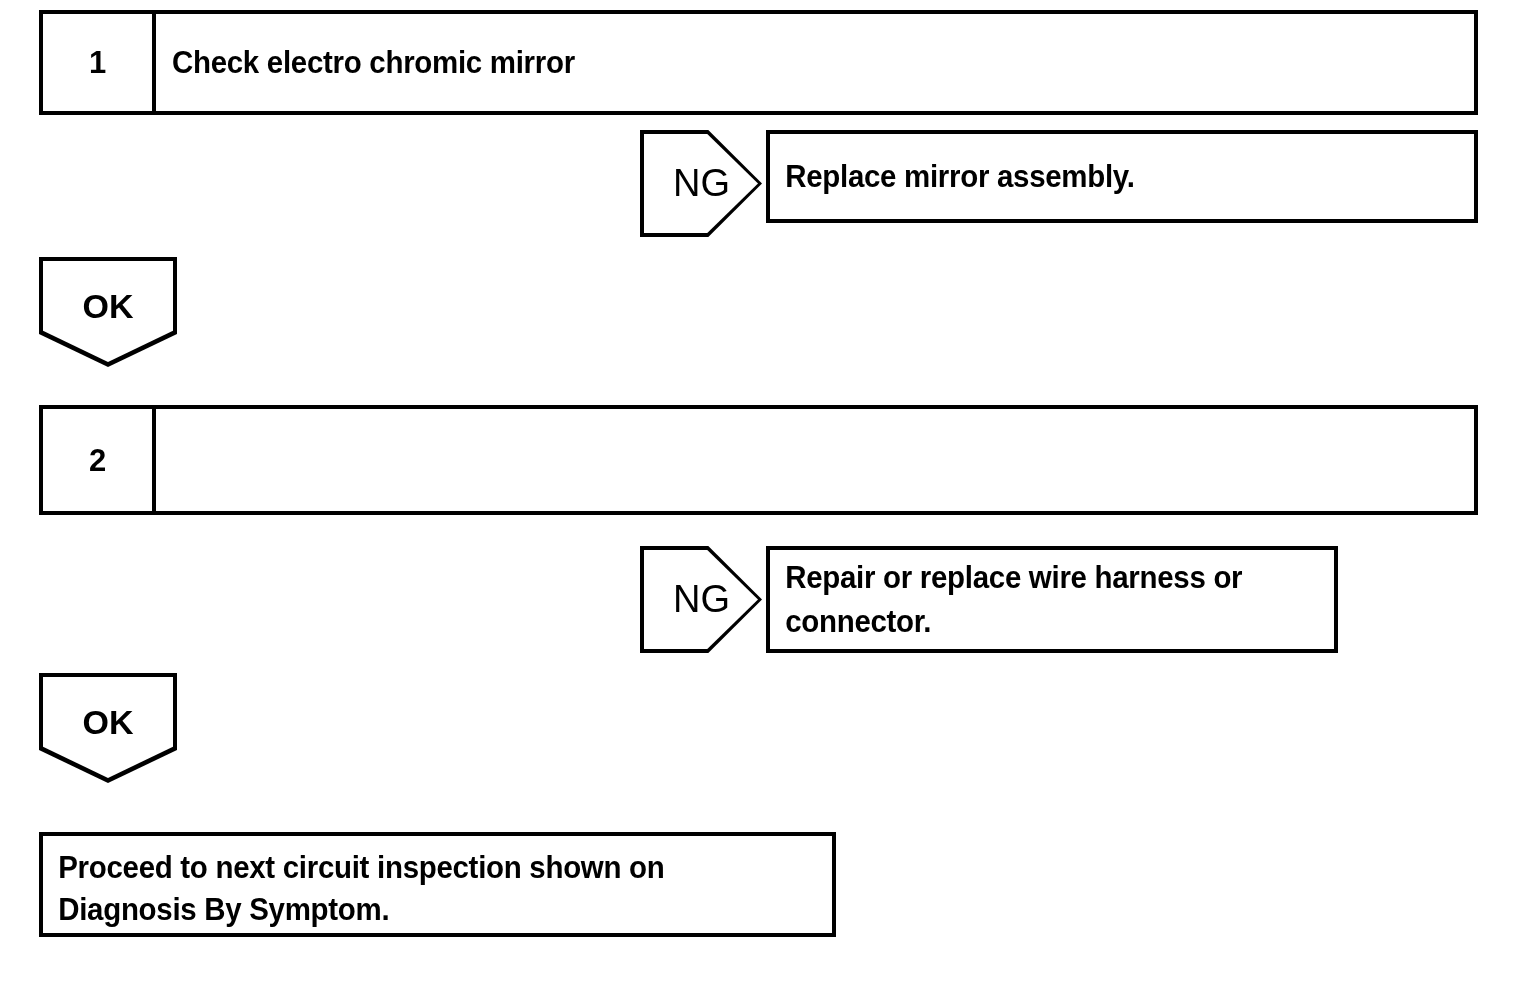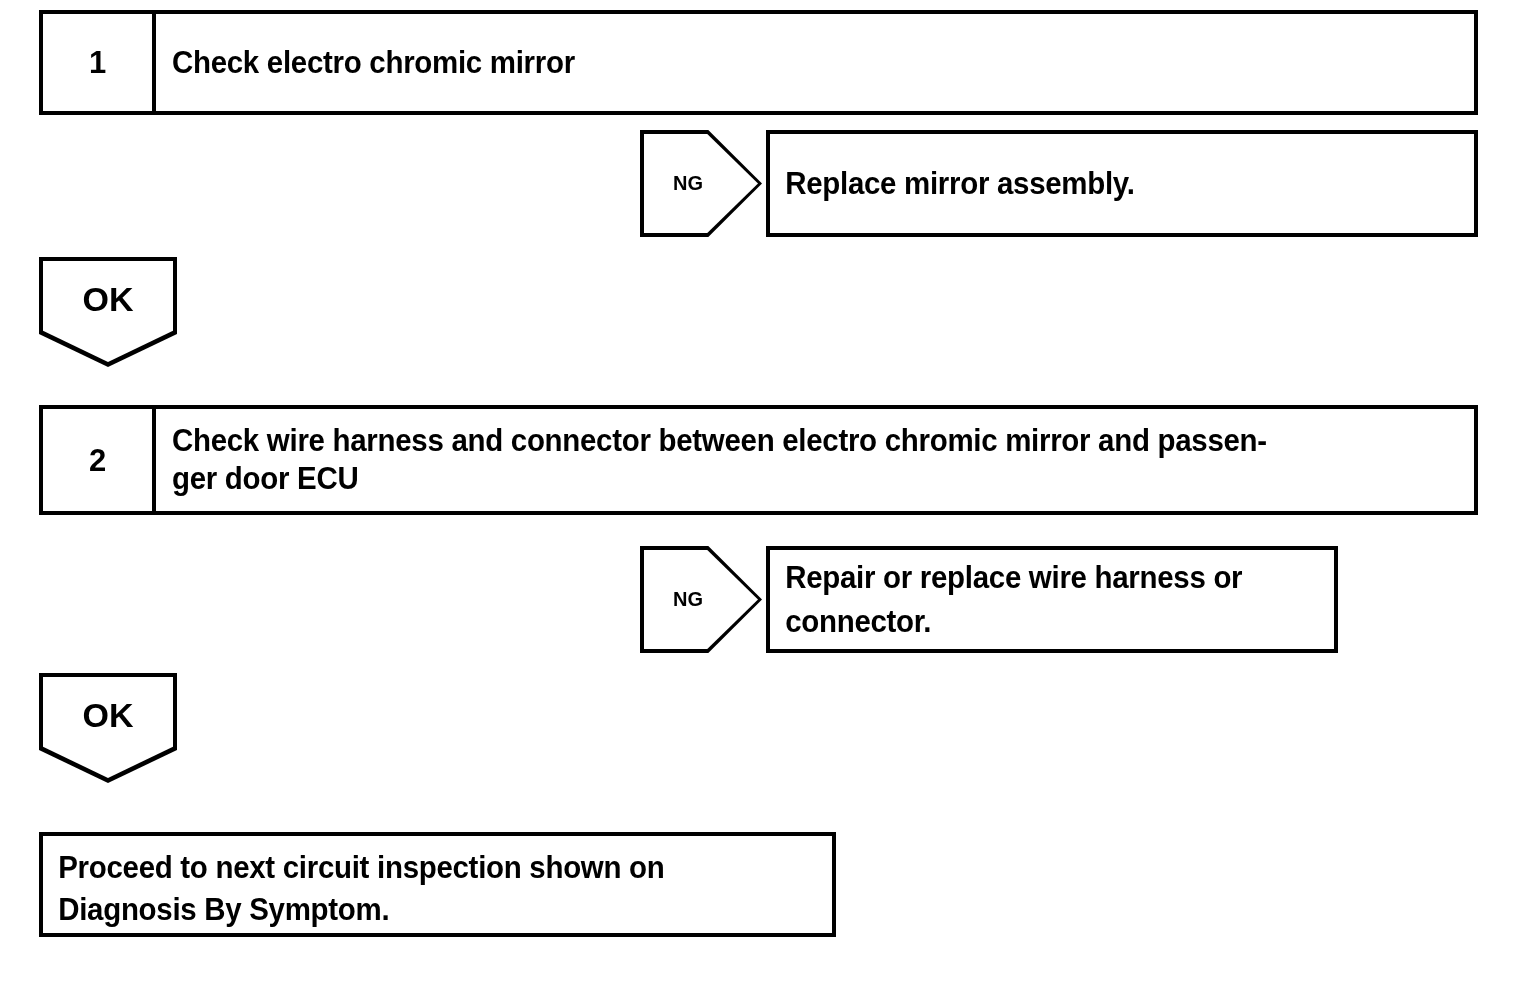--- a/index.html
+++ b/index.html
@@ -103,22 +103,22 @@
   .ng-label {
     position: absolute;
     left: 0;
     top: 0;
     width: 100%;
     height: 100%;
     display: flex;
     align-items: center;
     padding-left: 33px;
     box-sizing: border-box;
-    font-size: 20px;
-    font-weight: bold;
+    font-size: 38px;
+    font-weight: normal;
     letter-spacing: 0px;
   }
 
   
   .ok-arrow {
     position: absolute;
     box-sizing: border-box;
     background: #000000;
     -webkit-clip-path: polygon(0% 0%, 100% 0%, 100% 70%, 50% 100%, 0% 70%);
     clip-path: polygon(0% 0%, 100% 0%, 100% 70%, 50% 100%, 0% 70%);
@@ -129,21 +129,21 @@
     top: 4px;
     right: 4px;
     bottom: 5px;
     background: #ffffff;
     -webkit-clip-path: polygon(0% 0%, 100% 0%, 100% 69%, 50% 100%, 0% 69%);
     clip-path: polygon(0% 0%, 100% 0%, 100% 69%, 50% 100%, 0% 69%);
   }
   .ok-label {
     position: absolute;
     left: 0;
-    top: 0;
+    top: 7px;
     width: 100%;
     display: flex;
     justify-content: center;
     padding-top: 23px;
     font-size: 34px;
     font-weight: bold;
     letter-spacing: 0px;
   }
 </style>
 </head>
@@ -158,37 +158,33 @@
     <div class="step-text-cell">
       <span class="step-text">Check electro chromic mirror</span>
     </div>
   </div>
 
   <div class="ng-arrow" style="left:640px; top:130px; width:122px; height:107px;">
     <div class="inner"></div>
     <div class="ng-label">NG</div>
   </div>
 
-  <div class="result-box" style="left:766px; top:130px; width:712px; height:107px;">
+  <div class="result-box" style="left:766px; top:130px; width:712px; height:93px;">
     <span class="result-text">Replace mirror assembly.</span>
   </div>
 
   <div class="ok-arrow" style="left:39px; top:257px; width:138px; height:110px;">
     <div class="inner"></div>
     <div class="ok-label">OK</div>
   </div>
 
   <div class="step-box" style="left:39px; top:405px; width:1439px; height:110px;">
     <div class="step-num-cell">
       <span class="step-num">2</span>
     </div>
-    <div class="step-text-cell">
-      <span class="step-text">Check wire harness and connector between electro chromic mirror and passen-
-ger door ECU</span>
-    </div>
   </div>
 
   <div class="ng-arrow" style="left:640px; top:546px; width:122px; height:107px;">
     <div class="inner"></div>
     <div class="ng-label">NG</div>
   </div>
 
   <div class="result-box" style="left:766px; top:546px; width:572px; height:107px;">
     <span class="result-text">Repair or replace wire harness or connector.</span>
   </div>

